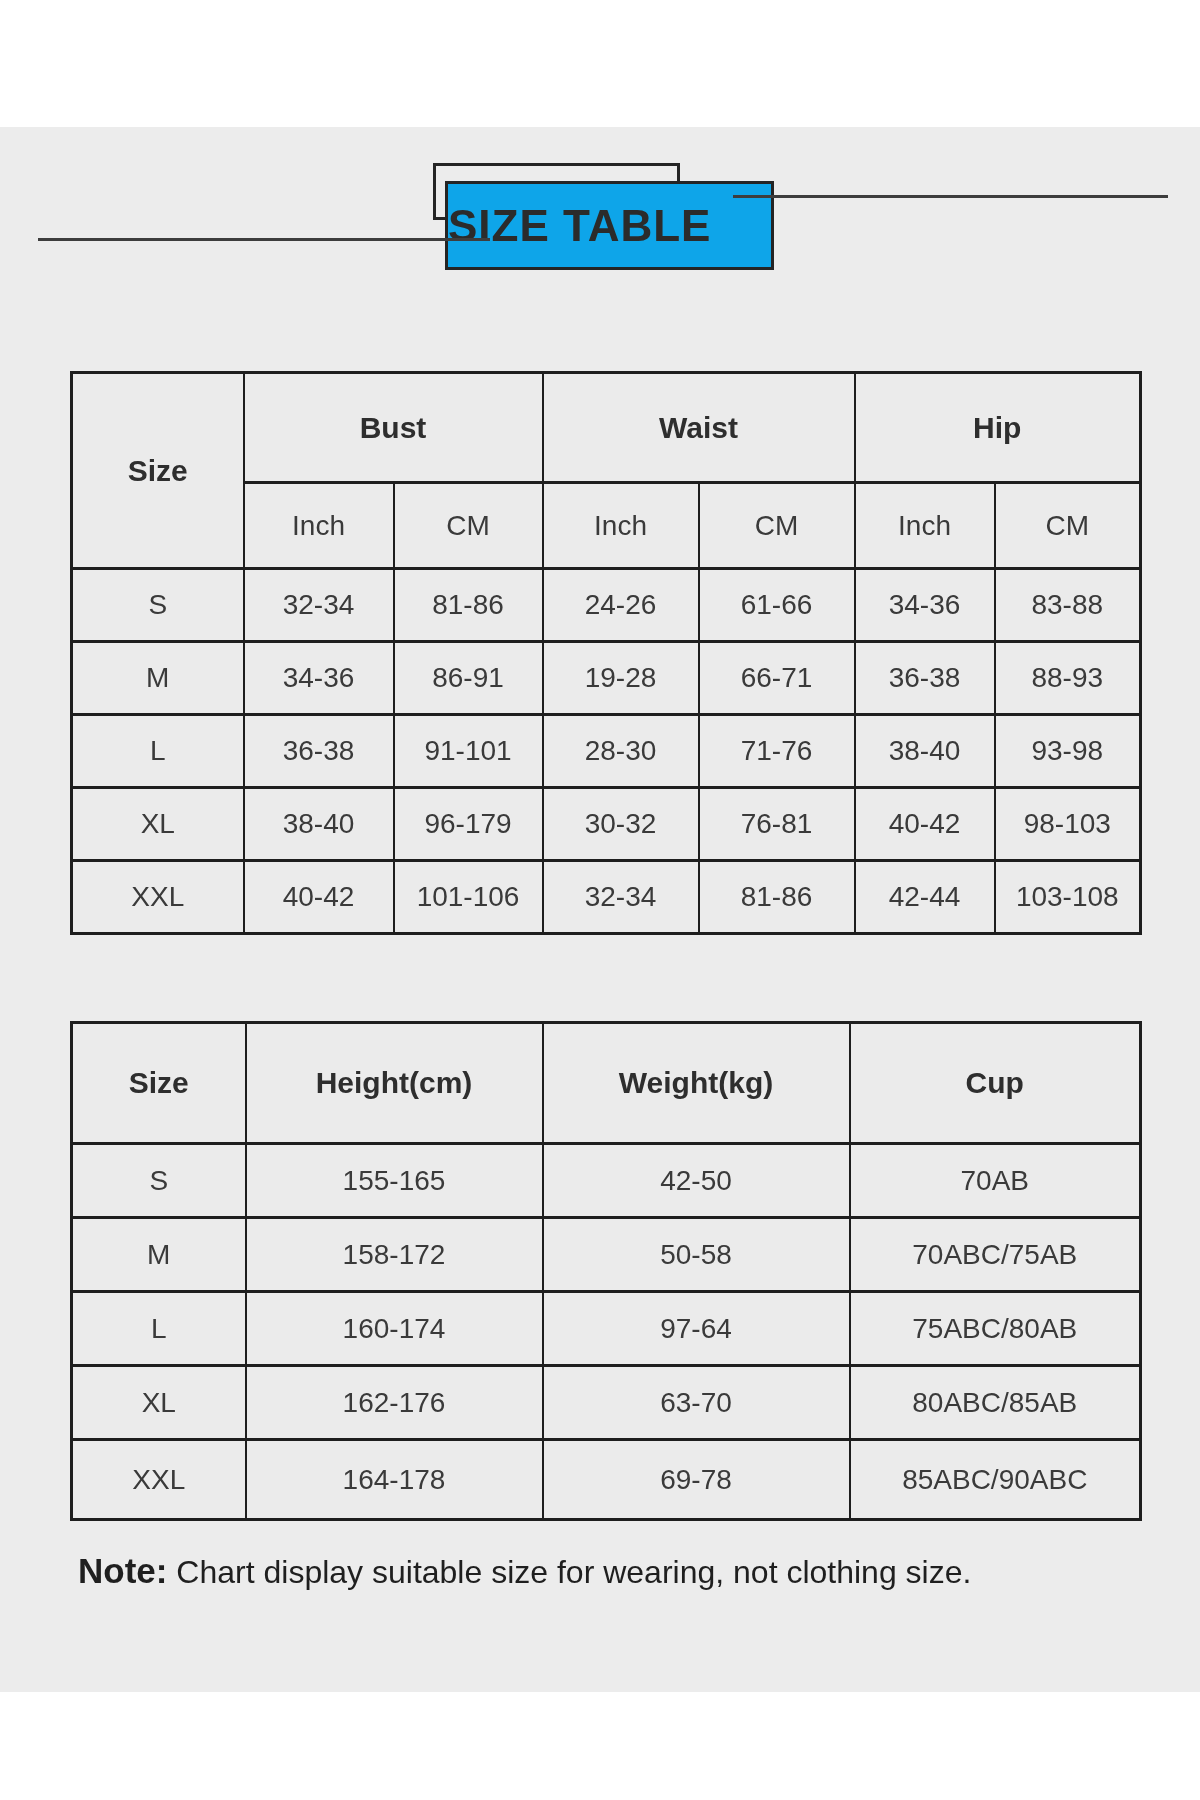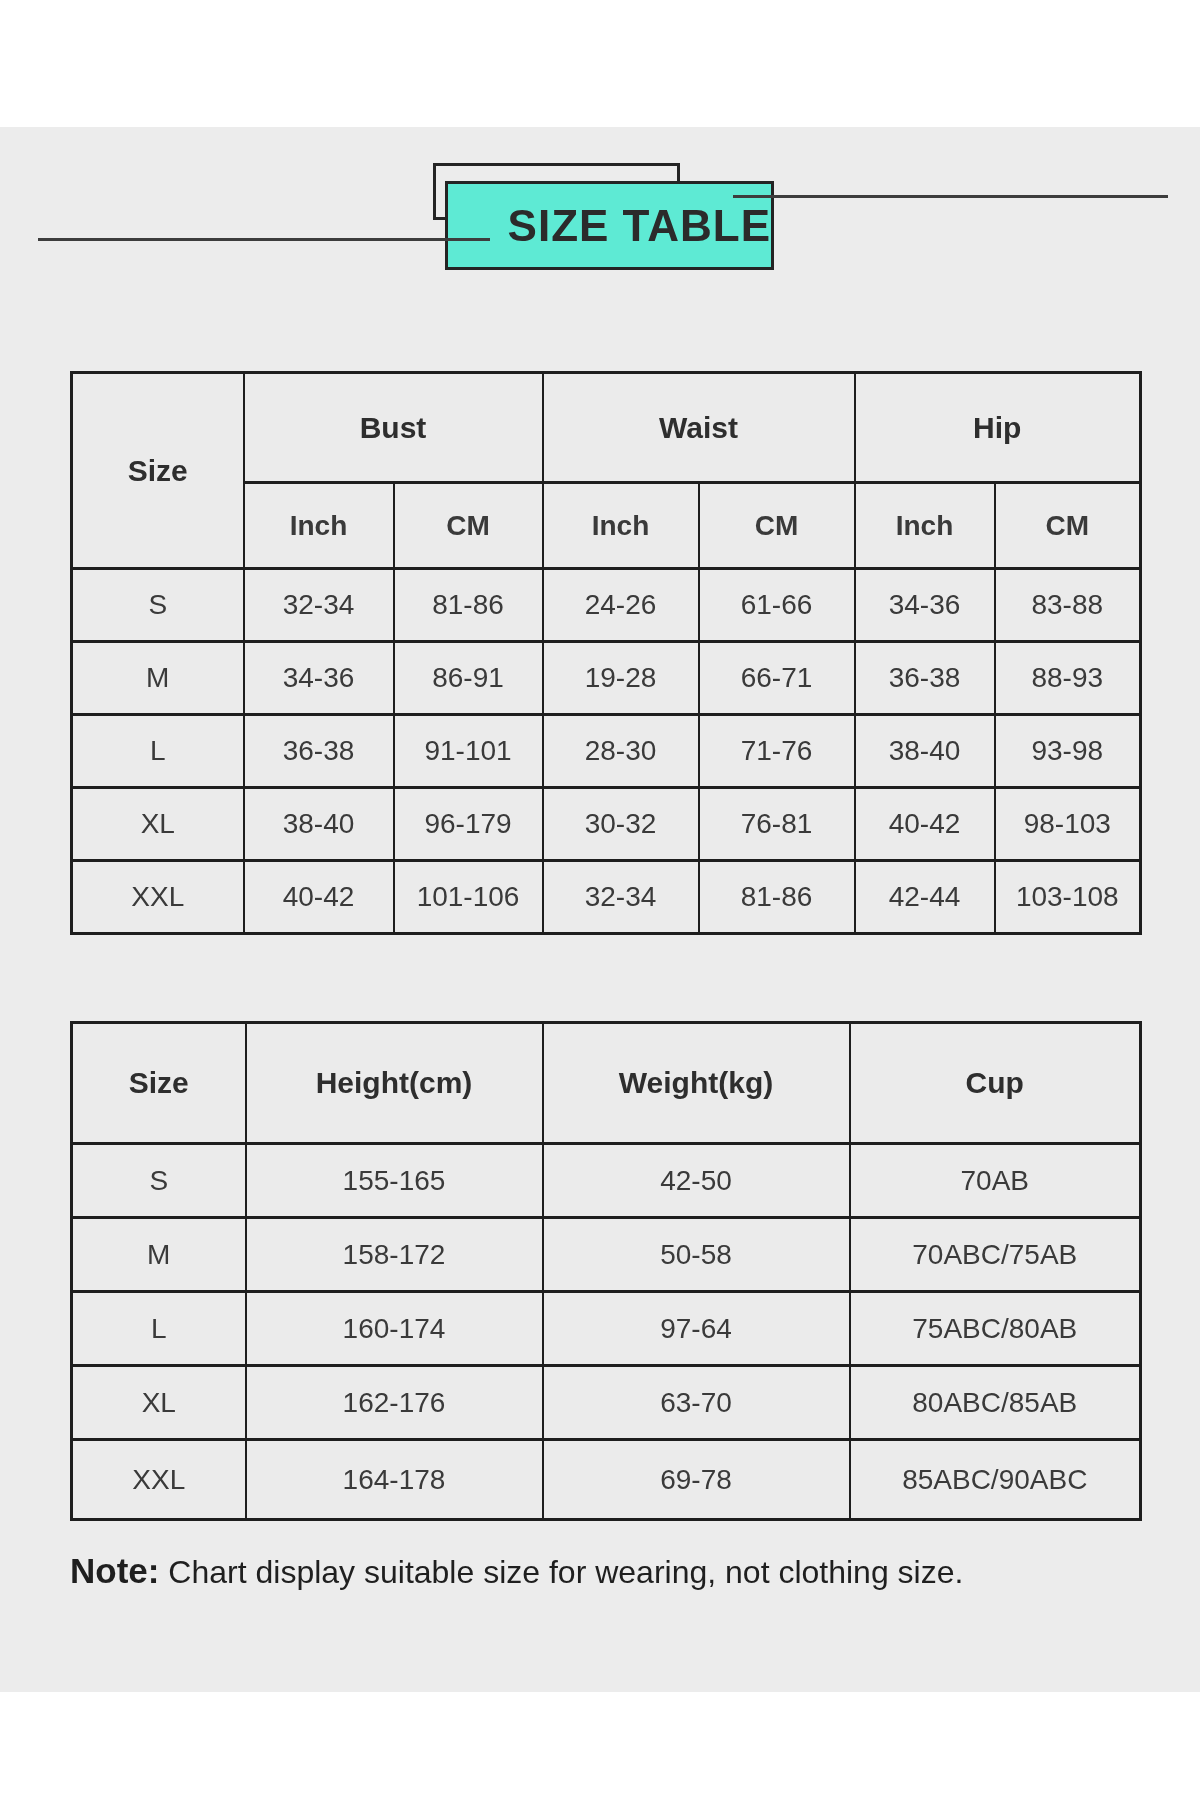--- a/index.html
+++ b/index.html
@@ -26,25 +26,25 @@
     left:433px; top:163px;
     width:241px; height:51px;
     border:3px solid #242424;
     z-index:1;
   }
   .title-front{
     position:absolute;
     left:445px; top:181px;
     width:323px; height:83px;
     border:3px solid #242424;
-    background:#5eead4;
+    background:#0ea5e9;
     z-index:2;
     display:flex;
     align-items:center;
-    justify-content:flex-end;
+    justify-content:flex-start;
   }
   .title-text{
     font-size:44px;
     font-weight:bold;
     letter-spacing:1px;
     color:#2b2b2b;
   }
   .line-left{
     position:absolute;
     left:38px; top:238px;
@@ -77,21 +77,21 @@
     color:#3a3a3a;
     font-size:28px;
     font-weight:normal;
   }
   table.size-table th{
     font-weight:bold;
     font-size:30px;
     color:#2e2e2e;
   }
   table.size-table th.unit{
-    font-weight:bold;
+    font-weight:normal;
     font-size:28px;
     color:#3a3a3a;
   }
   #table1{ left:70px; top:371px; width:1069px; }
   #table2{ left:70px; top:1021px; width:1069px; }
   #table1 tr.h1{ height:110px; }
   #table1 tr.h2{ height:86px; }
   #table1 tr.dr{ height:73px; }
   #table2 tr.h1{ height:121px; }
   #table2 tr.dr{ height:74px; }
@@ -101,20 +101,21 @@
     position:absolute;
     left:70px; top:1549px;
     width:1090px;
     color:#1f1f1f;
     font-size:32px;
     line-height:44px;
   }
   .note .note-label{
     font-weight:bold;
     font-size:35px;
+    margin-left:8px;
   }
 </style>
 </head>
 <body>
 
 <div class="page">
   <div class="panel"></div>
 
   <div class="title-back"></div>
   <div class="line-left"></div>

